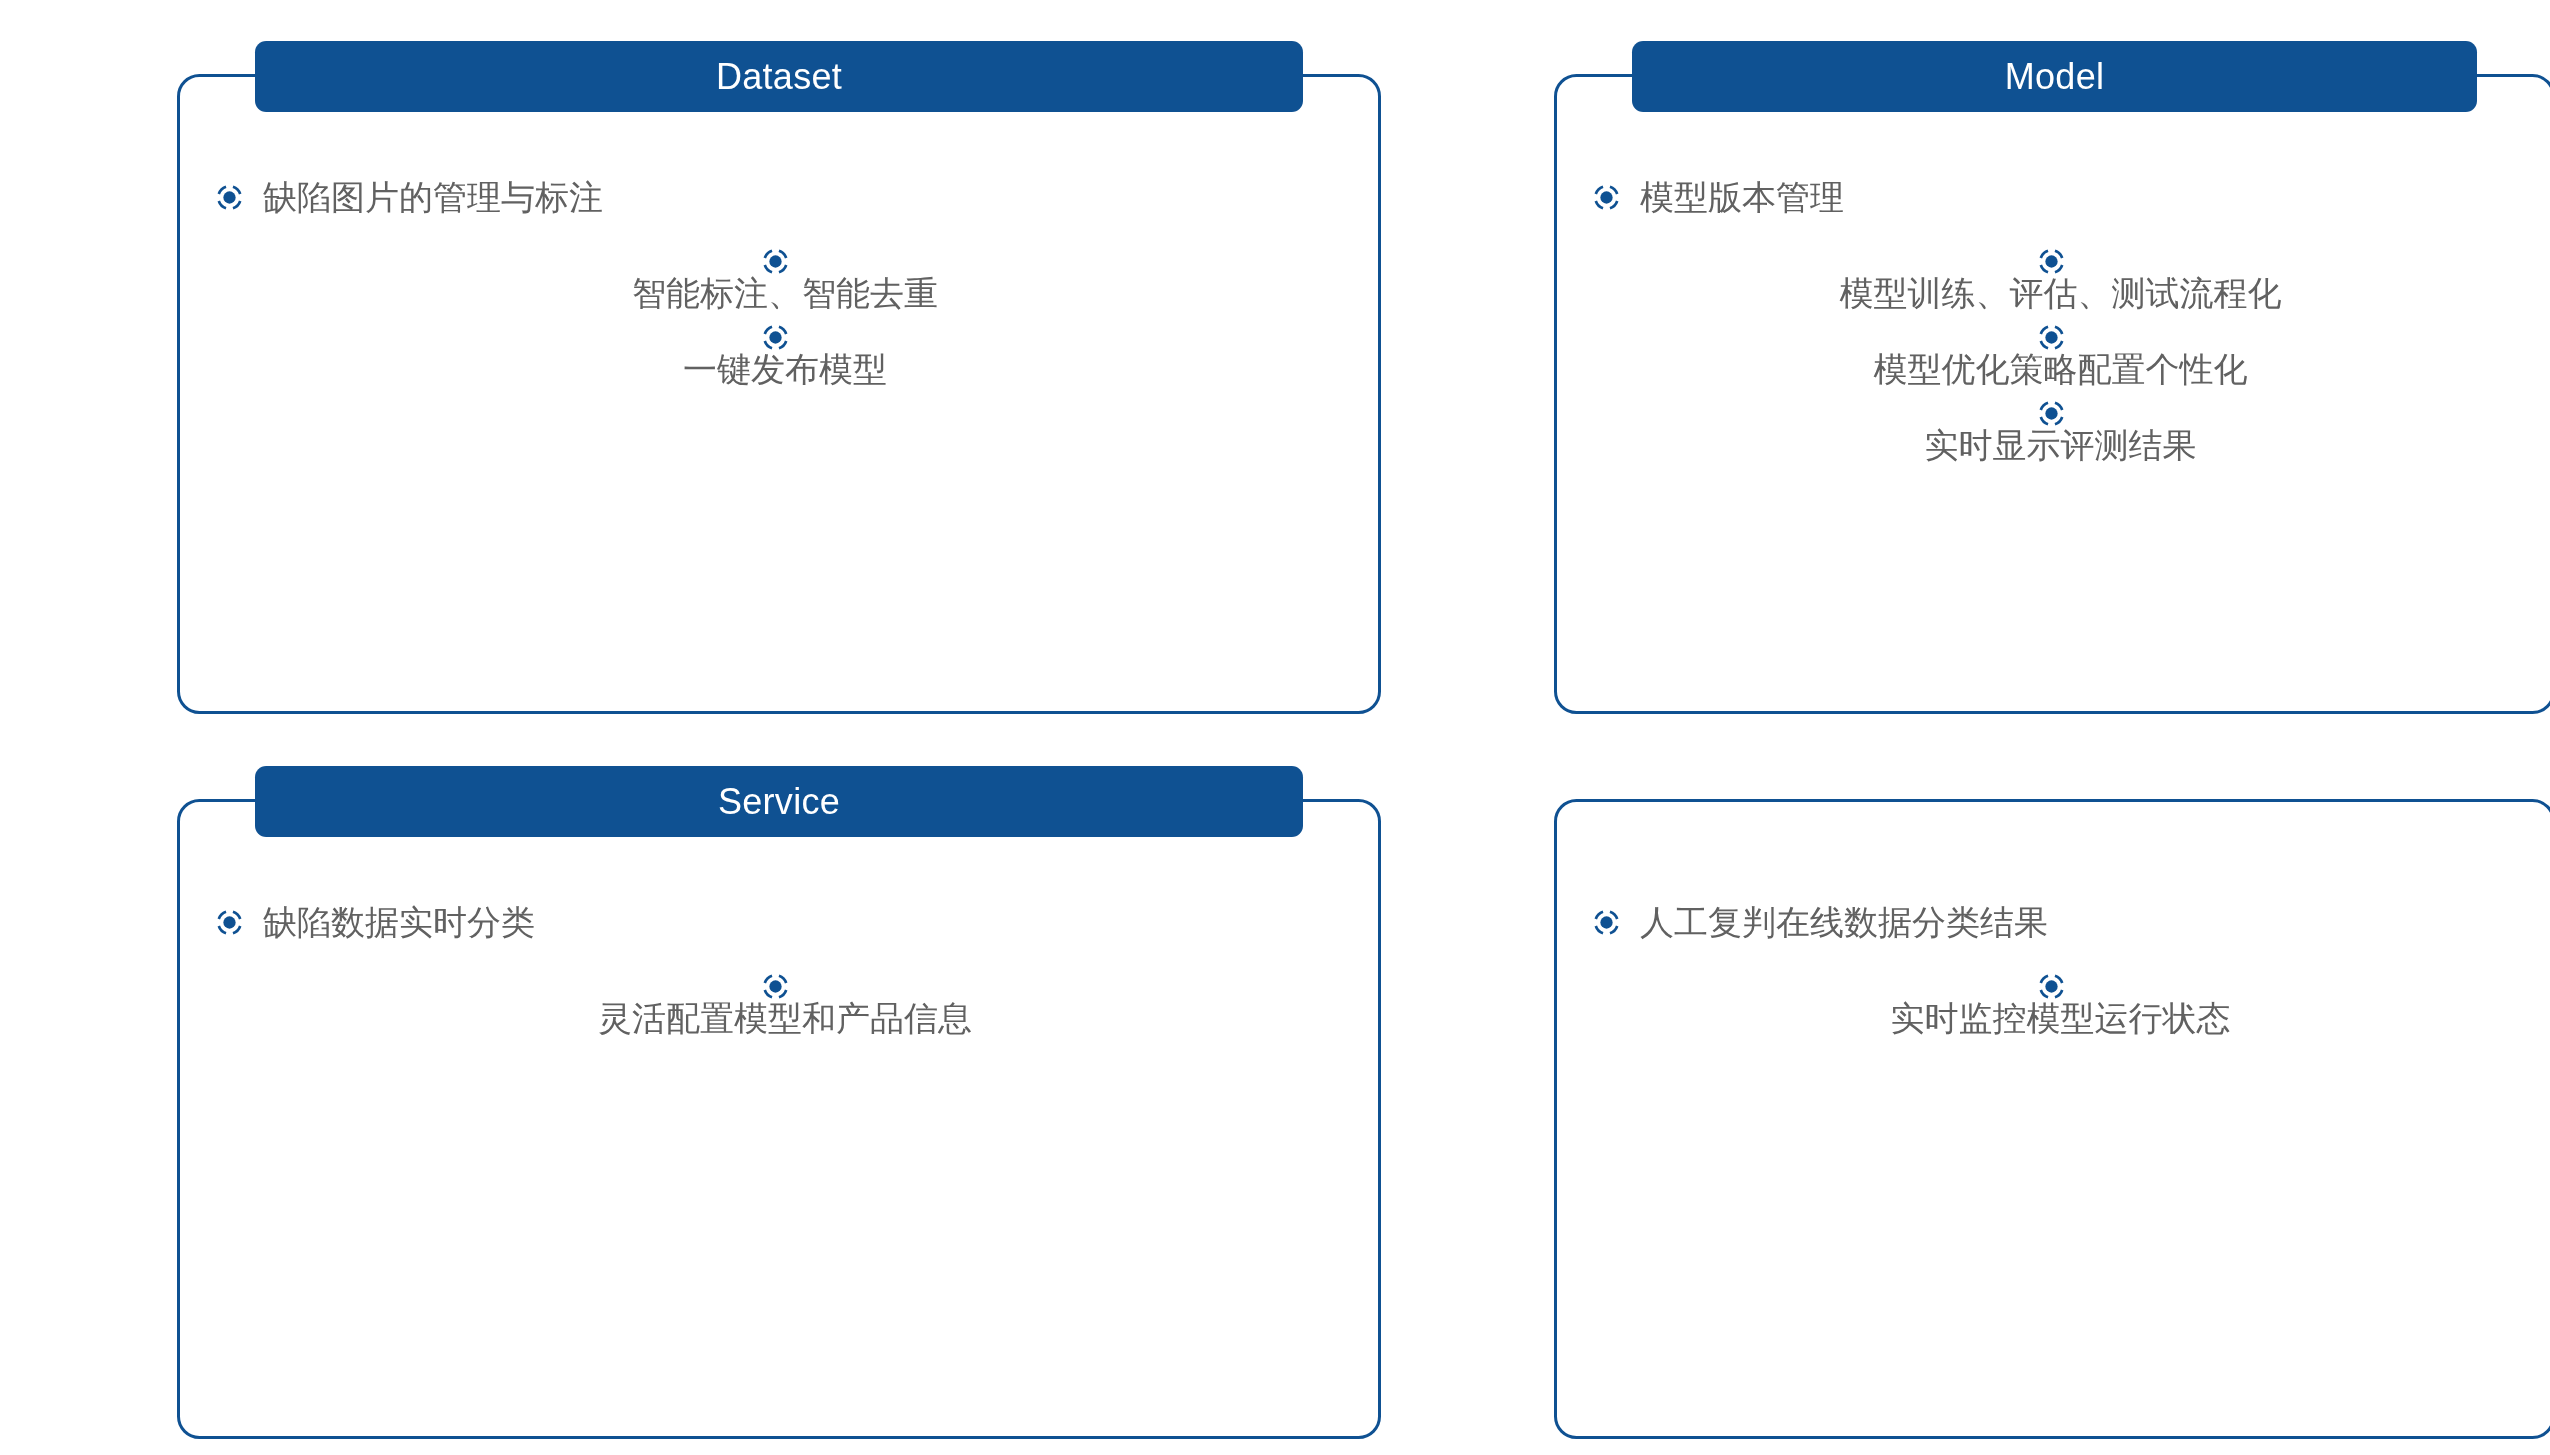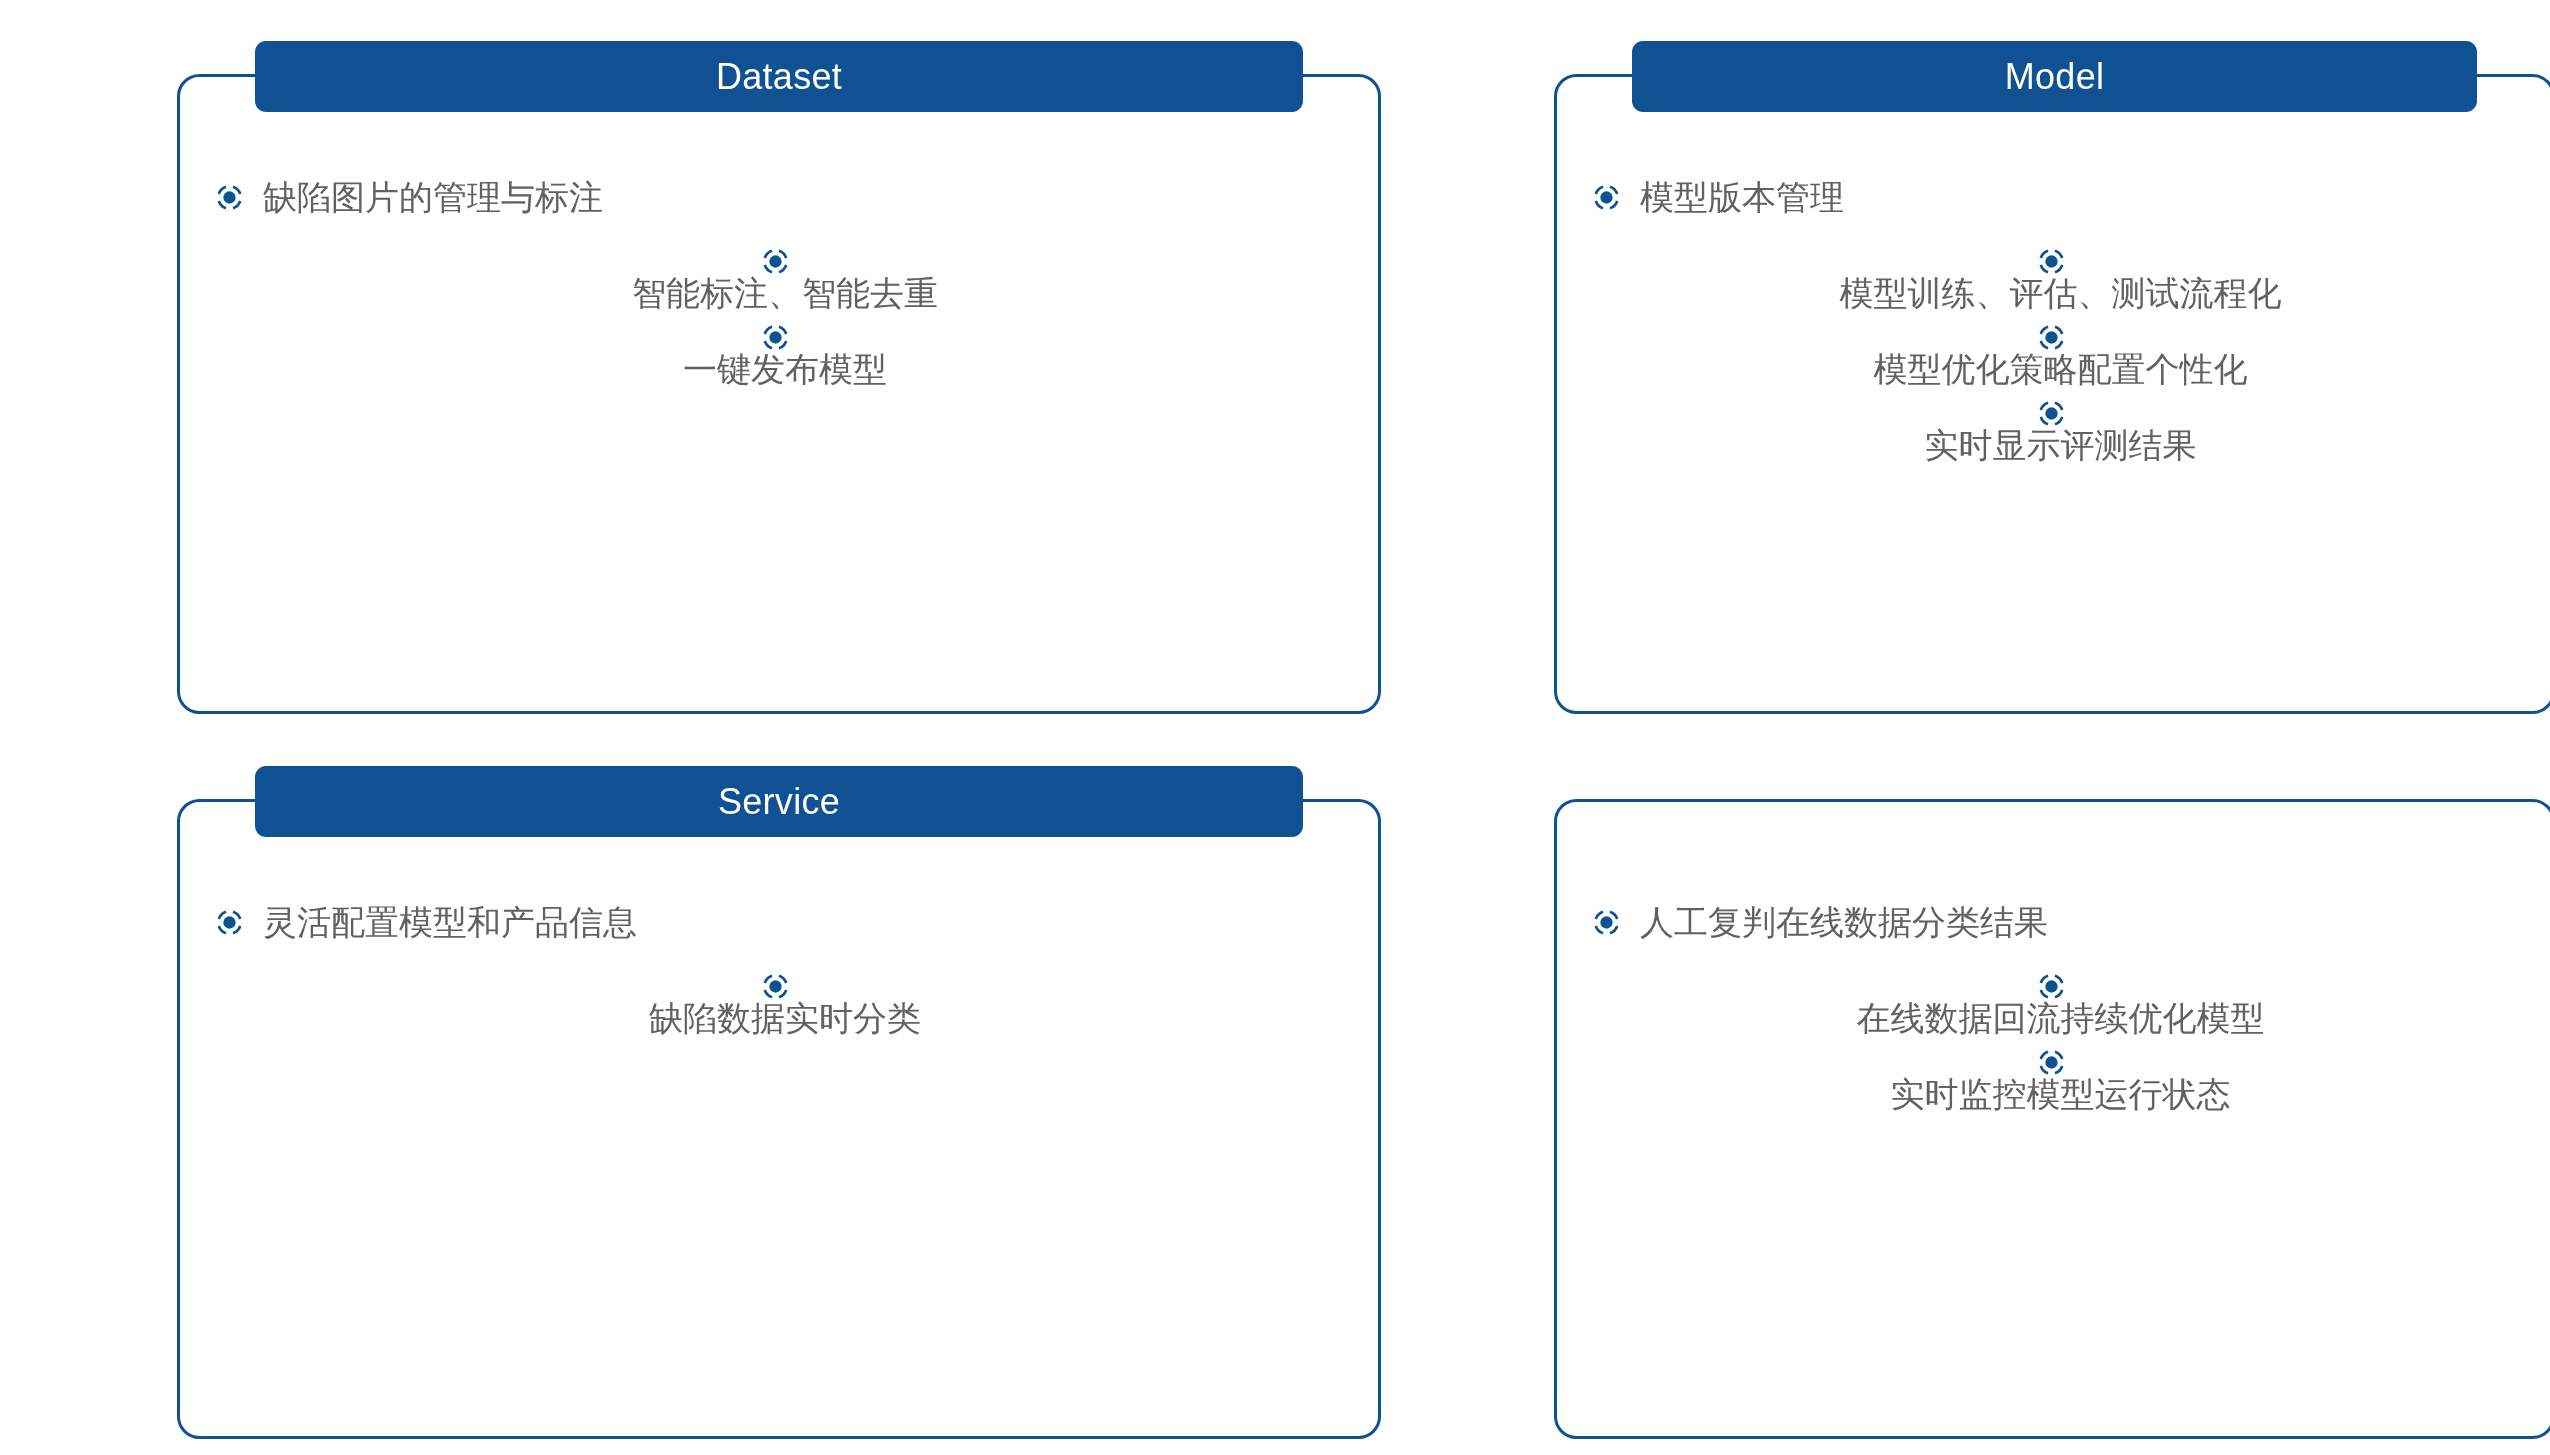--- a/index.html
+++ b/index.html
@@ -198,32 +198,32 @@
       </div>
       <ul class="feature-list">
         <li class="feature-item">
           <svg class="bullet-icon" viewBox="0 0 34 34">
             <circle cx="17" cy="17" r="7.2" fill="#0f5192"></circle>
             <path d="M 21.079024325749305 4.446053984903974 A 13.2 13.2 0 0 1 29.553946015096024 12.920975674250695" fill="none" stroke="#0f5192" stroke-width="3.1" stroke-linecap="butt"></path>
             <path d="M 29.553946015096024 21.079024325749305 A 13.2 13.2 0 0 1 21.079024325749305 29.553946015096024" fill="none" stroke="#0f5192" stroke-width="3.1" stroke-linecap="butt"></path>
             <path d="M 12.920975674250695 29.553946015096027 A 13.2 13.2 0 0 1 4.446053984903974 21.07902432574931" fill="none" stroke="#0f5192" stroke-width="3.1" stroke-linecap="butt"></path>
             <path d="M 4.446053984903974 12.920975674250691 A 13.2 13.2 0 0 1 12.920975674250691 4.446053984903974" fill="none" stroke="#0f5192" stroke-width="3.1" stroke-linecap="butt"></path>
           </svg>
+          <span class="feature-label">缺陷数据实时分类</span>
+        </li>
+        <li class="feature-item">
+          <svg class="bullet-icon" viewBox="0 0 34 34">
+            <circle cx="17" cy="17" r="7.2" fill="#0f5192"></circle>
+            <path d="M 21.079024325749305 4.446053984903974 A 13.2 13.2 0 0 1 29.553946015096024 12.920975674250695" fill="none" stroke="#0f5192" stroke-width="3.1" stroke-linecap="butt"></path>
+            <path d="M 29.553946015096024 21.079024325749305 A 13.2 13.2 0 0 1 21.079024325749305 29.553946015096024" fill="none" stroke="#0f5192" stroke-width="3.1" stroke-linecap="butt"></path>
+            <path d="M 12.920975674250695 29.553946015096027 A 13.2 13.2 0 0 1 4.446053984903974 21.07902432574931" fill="none" stroke="#0f5192" stroke-width="3.1" stroke-linecap="butt"></path>
+            <path d="M 4.446053984903974 12.920975674250691 A 13.2 13.2 0 0 1 12.920975674250691 4.446053984903974" fill="none" stroke="#0f5192" stroke-width="3.1" stroke-linecap="butt"></path>
+          </svg>
           <span class="feature-label">灵活配置模型和产品信息</span>
         </li>
-        <li class="feature-item">
-          <svg class="bullet-icon" viewBox="0 0 34 34">
-            <circle cx="17" cy="17" r="7.2" fill="#0f5192"></circle>
-            <path d="M 21.079024325749305 4.446053984903974 A 13.2 13.2 0 0 1 29.553946015096024 12.920975674250695" fill="none" stroke="#0f5192" stroke-width="3.1" stroke-linecap="butt"></path>
-            <path d="M 29.553946015096024 21.079024325749305 A 13.2 13.2 0 0 1 21.079024325749305 29.553946015096024" fill="none" stroke="#0f5192" stroke-width="3.1" stroke-linecap="butt"></path>
-            <path d="M 12.920975674250695 29.553946015096027 A 13.2 13.2 0 0 1 4.446053984903974 21.07902432574931" fill="none" stroke="#0f5192" stroke-width="3.1" stroke-linecap="butt"></path>
-            <path d="M 4.446053984903974 12.920975674250691 A 13.2 13.2 0 0 1 12.920975674250691 4.446053984903974" fill="none" stroke="#0f5192" stroke-width="3.1" stroke-linecap="butt"></path>
-          </svg>
-          <span class="feature-label">缺陷数据实时分类</span>
-        </li>
       </ul>
     </div>
     <div class="card">
       <div class="card-body"></div>
       <ul class="feature-list">
         <li class="feature-item">
           <svg class="bullet-icon" viewBox="0 0 34 34">
             <circle cx="17" cy="17" r="7.2" fill="#0f5192"></circle>
             <path d="M 21.079024325749305 4.446053984903974 A 13.2 13.2 0 0 1 29.553946015096024 12.920975674250695" fill="none" stroke="#0f5192" stroke-width="3.1" stroke-linecap="butt"></path>
             <path d="M 29.553946015096024 21.079024325749305 A 13.2 13.2 0 0 1 21.079024325749305 29.553946015096024" fill="none" stroke="#0f5192" stroke-width="3.1" stroke-linecap="butt"></path>
@@ -233,28 +233,18 @@
           <span class="feature-label">人工复判在线数据分类结果</span>
         </li>
         <li class="feature-item">
           <svg class="bullet-icon" viewBox="0 0 34 34">
             <circle cx="17" cy="17" r="7.2" fill="#0f5192"></circle>
             <path d="M 21.079024325749305 4.446053984903974 A 13.2 13.2 0 0 1 29.553946015096024 12.920975674250695" fill="none" stroke="#0f5192" stroke-width="3.1" stroke-linecap="butt"></path>
             <path d="M 29.553946015096024 21.079024325749305 A 13.2 13.2 0 0 1 21.079024325749305 29.553946015096024" fill="none" stroke="#0f5192" stroke-width="3.1" stroke-linecap="butt"></path>
             <path d="M 12.920975674250695 29.553946015096027 A 13.2 13.2 0 0 1 4.446053984903974 21.07902432574931" fill="none" stroke="#0f5192" stroke-width="3.1" stroke-linecap="butt"></path>
             <path d="M 4.446053984903974 12.920975674250691 A 13.2 13.2 0 0 1 12.920975674250691 4.446053984903974" fill="none" stroke="#0f5192" stroke-width="3.1" stroke-linecap="butt"></path>
           </svg>
-          <span class="feature-label">在线数据回流持续优化模型</span>
-        </li>
-        <li class="feature-item">
-          <svg class="bullet-icon" viewBox="0 0 34 34">
-            <circle cx="17" cy="17" r="7.2" fill="#0f5192"></circle>
-            <path d="M 21.079024325749305 4.446053984903974 A 13.2 13.2 0 0 1 29.553946015096024 12.920975674250695" fill="none" stroke="#0f5192" stroke-width="3.1" stroke-linecap="butt"></path>
-            <path d="M 29.553946015096024 21.079024325749305 A 13.2 13.2 0 0 1 21.079024325749305 29.553946015096024" fill="none" stroke="#0f5192" stroke-width="3.1" stroke-linecap="butt"></path>
-            <path d="M 12.920975674250695 29.553946015096027 A 13.2 13.2 0 0 1 4.446053984903974 21.07902432574931" fill="none" stroke="#0f5192" stroke-width="3.1" stroke-linecap="butt"></path>
-            <path d="M 4.446053984903974 12.920975674250691 A 13.2 13.2 0 0 1 12.920975674250691 4.446053984903974" fill="none" stroke="#0f5192" stroke-width="3.1" stroke-linecap="butt"></path>
-          </svg>
           <span class="feature-label">实时监控模型运行状态</span>
         </li>
       </ul>
     </div>
   </div>
 
 
 </body></html>

